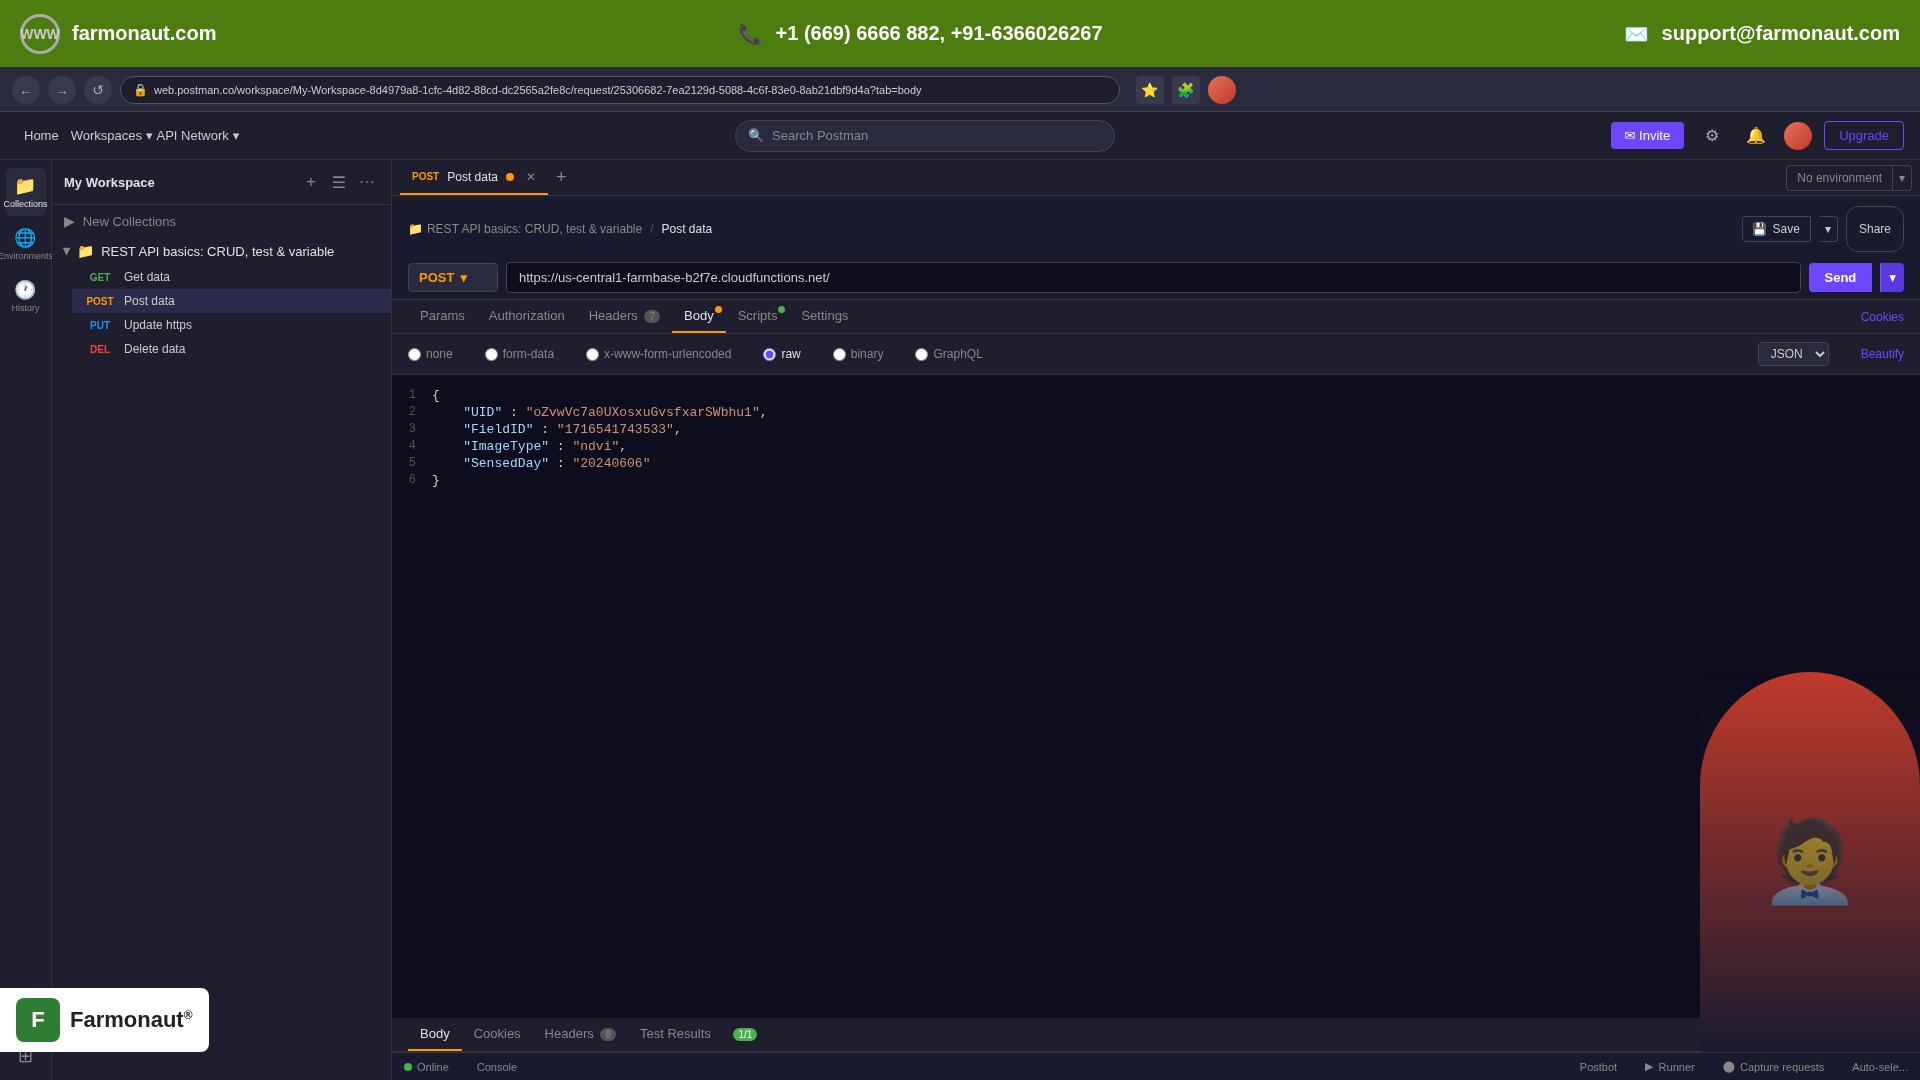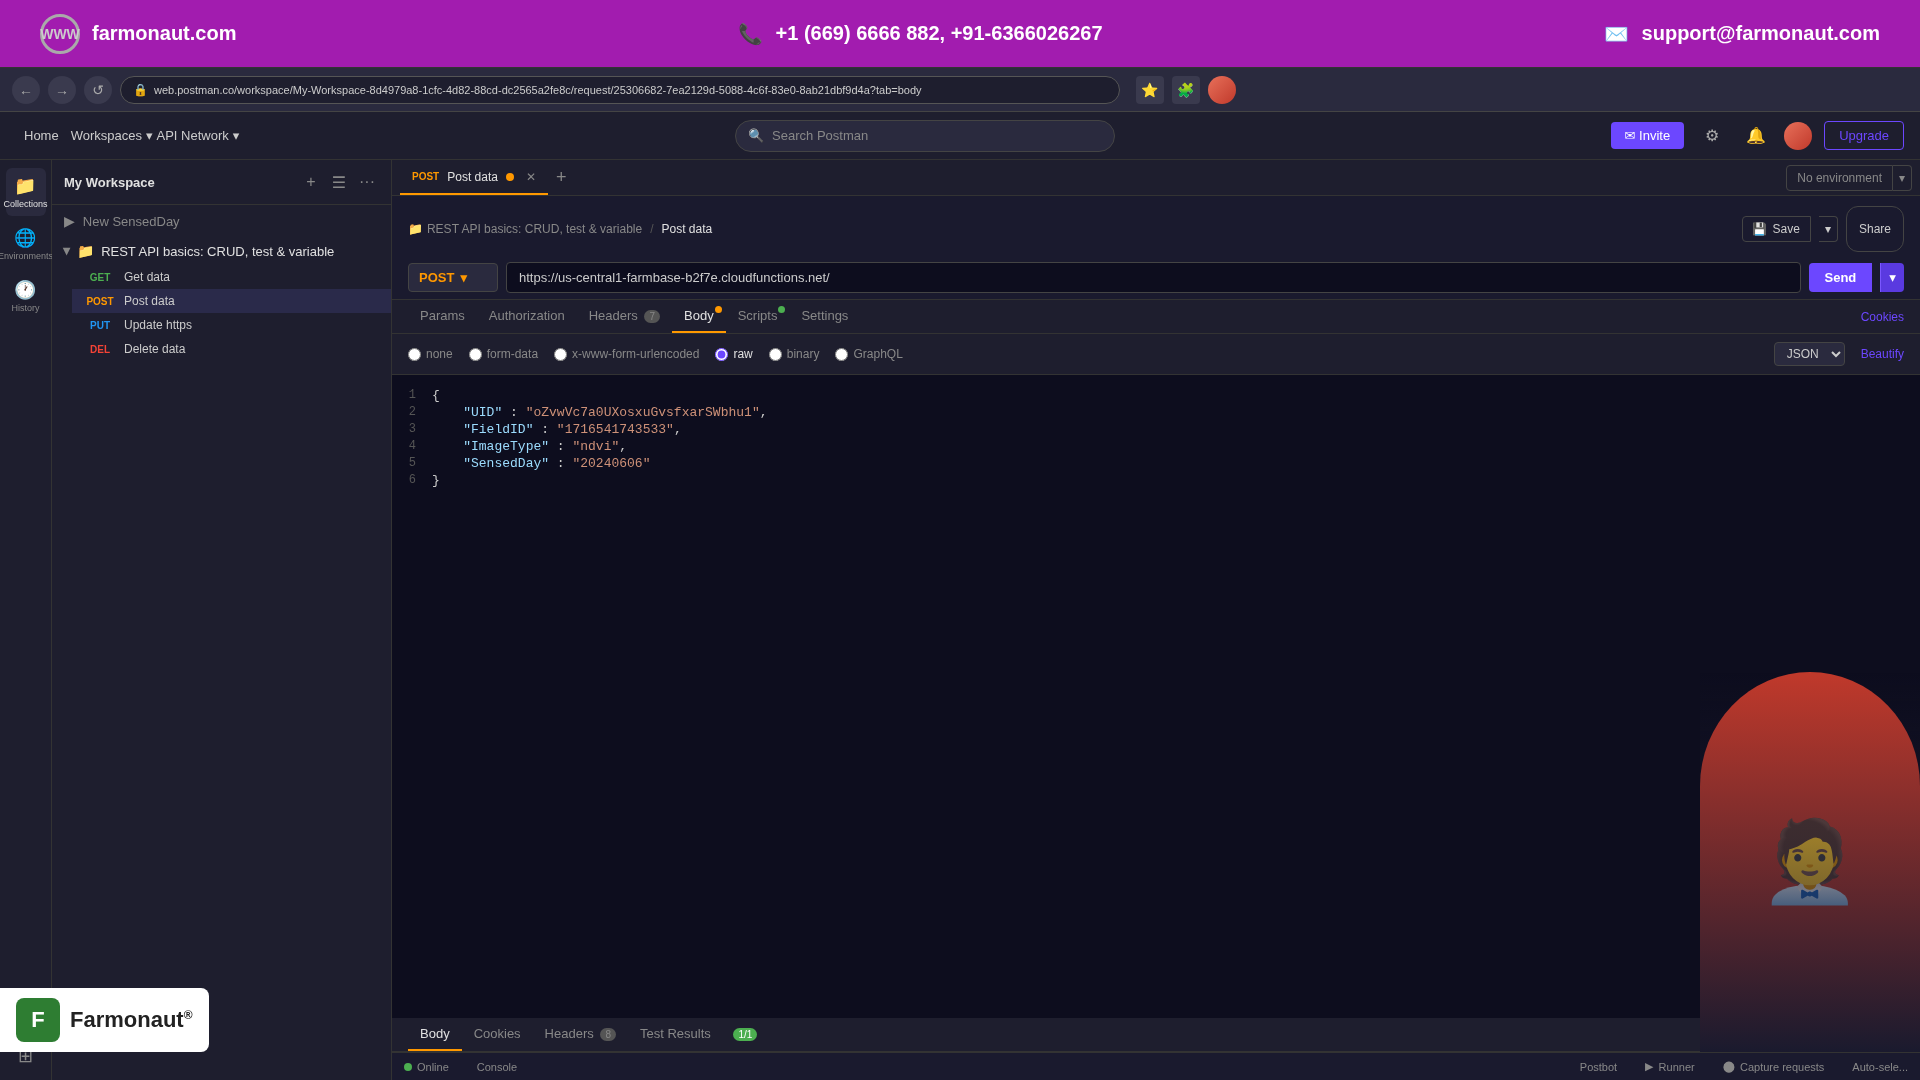--- a/index.html
+++ b/index.html
@@ -1,25 +1,25 @@
 <!DOCTYPE html>
 <html><head>
   <meta charset="utf-8">
   <style>
     * { box-sizing: border-box; margin: 0; padding: 0; }
     body { font-family: -apple-system, BlinkMacSystemFont, 'Segoe UI', sans-serif; background: #1a1a2e; color: #e0e0e0; overflow: hidden; width: 1920px; height: 1080px; }
 
     
     .top-banner {
-      background: #a21caf;
+      background: #4d7c0f;
       color: #fff;
       display: flex;
       align-items: center;
       justify-content: space-between;
-      padding: 0 40px;
+      padding: 0 20px;
       height: 68px;
       border-bottom: 1px solid #333;
     }
     .top-banner .brand-item {
       display: flex;
       align-items: center;
       gap: 12px;
       font-size: 20px;
       font-weight: 600;
     }
@@ -475,21 +475,21 @@
       border-radius: 8px;
       font-size: 10px;
       padding: 1px 5px;
       margin-left: 3px;
     }
 
     
     .body-options {
       display: flex;
       align-items: center;
-      gap: 16px;
+      gap: 32px;
       padding: 8px 16px;
       border-bottom: 1px solid #333;
       background: #1e1e2e;
     }
     .radio-option {
       display: flex;
       align-items: center;
       gap: 5px;
       font-size: 12px;
       color: #888;
@@ -798,21 +798,21 @@
         <span>My Workspace</span>
         <div class="workspace-actions">
           <button title="New">+</button>
           <button title="Filter">☰</button>
           <button title="More">···</button>
         </div>
       </div>
 
       <div class="new-collection-item">
         <span class="plus-icon">▶</span>
-        <span>New SensedDay</span>
+        <span>New Collections</span>
       </div>
 
       <div class="collection-item">
         <div class="collection-item-header">
           <span class="chevron expanded">▶</span>
           <span class="collection-icon">📁</span>
           <span class="collection-name">REST API basics: CRUD, test &amp; variable</span>
         </div>
         <div class="collection-children">
           <div class="request-item">

